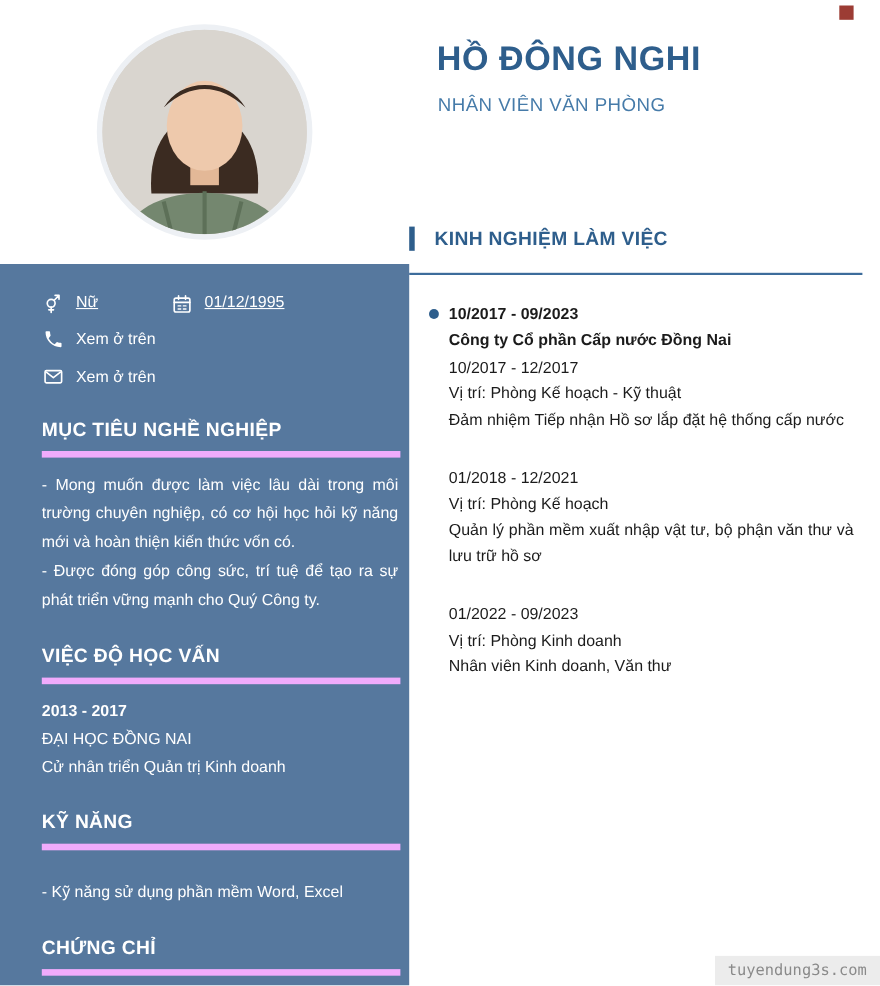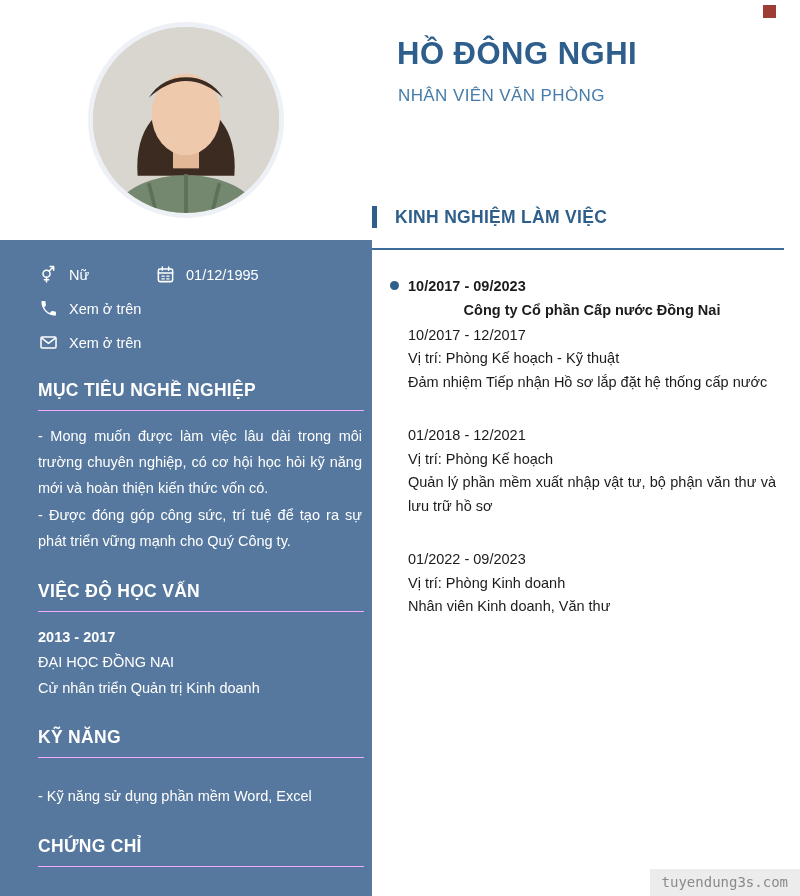--- a/index.html
+++ b/index.html
@@ -13,47 +13,47 @@
 
   
   .sidebar{position:absolute;left:0;top:0;width:372px;height:896px;display:flex;flex-direction:column;}
   .photo-area{height:240px;background:#ffffff;display:flex;align-items:center;justify-content:center;flex:none;}
   .photo{width:186px;height:186px;border-radius:50%;overflow:hidden;border:5px solid #edf0f4;background:#d9d5cf;}
   .photo svg{display:block;}
 
   .sidebar-content{flex:1;background:#56789E;color:#ffffff;padding:12px 8px 20px 38px;box-sizing:border-box;}
 
   .contact-row{display:flex;align-items:flex-start;margin-top:12px;font-size:14.5px;line-height:1.45;}
-  .contact-item{display:flex;align-items:flex-start;}
+  .contact-item{display:flex;align-items:flex-end;text-decoration:underline;}
   .contact-item.first{width:117px;flex:none;}
   .cicon{width:20px;height:20px;margin-right:11px;flex:none;display:flex;align-items:center;justify-content:center;}
   .cicon svg{display:block;}
   .contact-text{padding-top:1px;}
   .address-text{line-height:1.65;padding-right:14px;}
 
   h2.side-h{margin:26px 0 0 0;font-size:17.5px;font-weight:bold;color:#ffffff;
-            letter-spacing:.3px;padding-bottom:9px;border-bottom:1px solid #f0abfc;}
+            letter-spacing:.3px;padding-bottom:9px;border-bottom:6px solid #f0abfc;}
   .side-p{margin:13px 0 0 0;font-size:14.5px;line-height:1.78;text-align:justify;padding-right:2px;}
   .side-line{margin:0;font-size:14.5px;line-height:1.75;}
   .side-line.bold{font-weight:bold;margin-top:13px;}
 
   
   .main{position:absolute;left:372px;top:0;width:428px;height:697px;box-sizing:border-box;}
   h1.cv-name{margin:36px 16px 0 25px;font-size:31px;font-weight:bold;color:#2E5E8C;letter-spacing:.5px;}
   .cv-title{margin:14px 16px 0 26px;font-size:17px;color:#467BA9;letter-spacing:.4px;}
 
   .exp-heading{margin:100px 16px 0 0;display:flex;align-items:center;
                color:#2E5E8C;font-size:17.5px;font-weight:bold;letter-spacing:.3px;
                border-bottom:2px solid #3D6C9B;padding-bottom:20px;}
   .accent-bar{width:5px;height:22px;background:#2E5E8C;margin-right:18px;flex:none;}
 
   .exp-entry{position:relative;margin:25px 24px 0 36px;font-size:14.5px;color:#1b1b1b;line-height:1.62;}
   .bullet-dot{position:absolute;left:-18px;top:6px;width:9px;height:9px;border-radius:50%;background:#2E5E8C;}
   .exp-period-main{font-weight:bold;}
-  .exp-company{font-weight:bold;margin-top:1px;text-align:center;}
+  .exp-company{font-weight:bold;margin-top:1px;}
   .role{margin-top:1px;}
   .role + .role{margin-top:30px;}
   .role .desc{text-align:justify;}
 
   
   .watermark{position:absolute;right:0;bottom:0;background:#ececec;color:#8a8a8a;
              font-family:"DejaVu Sans Mono", monospace;font-size:14px;padding:5px 12px 6px 12px;}
 </style>
 </head>
 <body>

